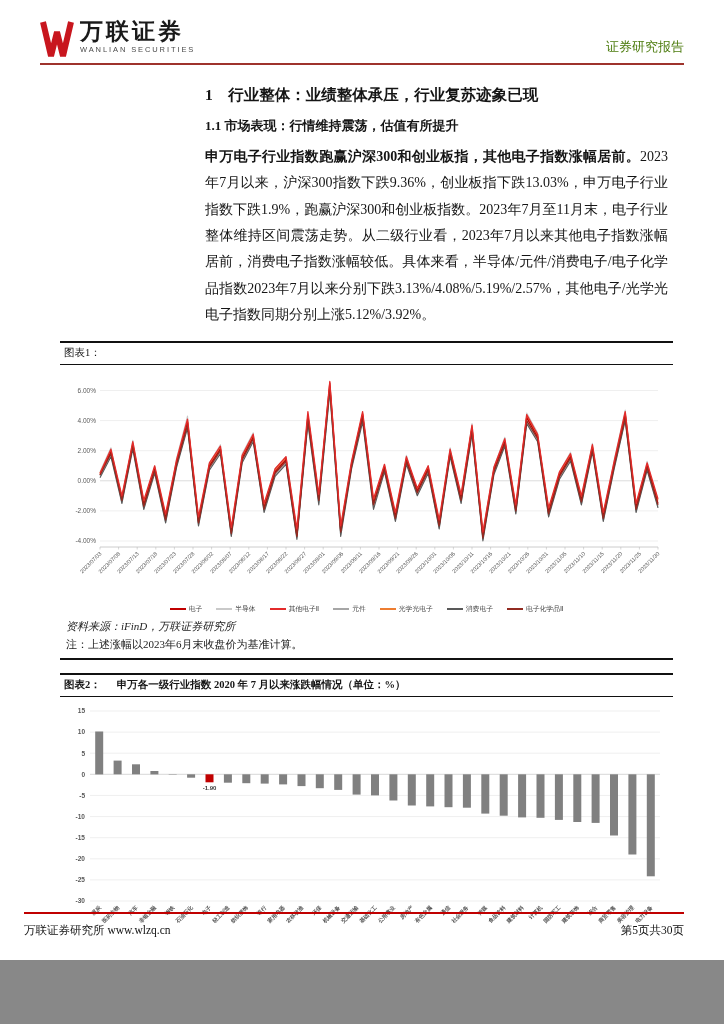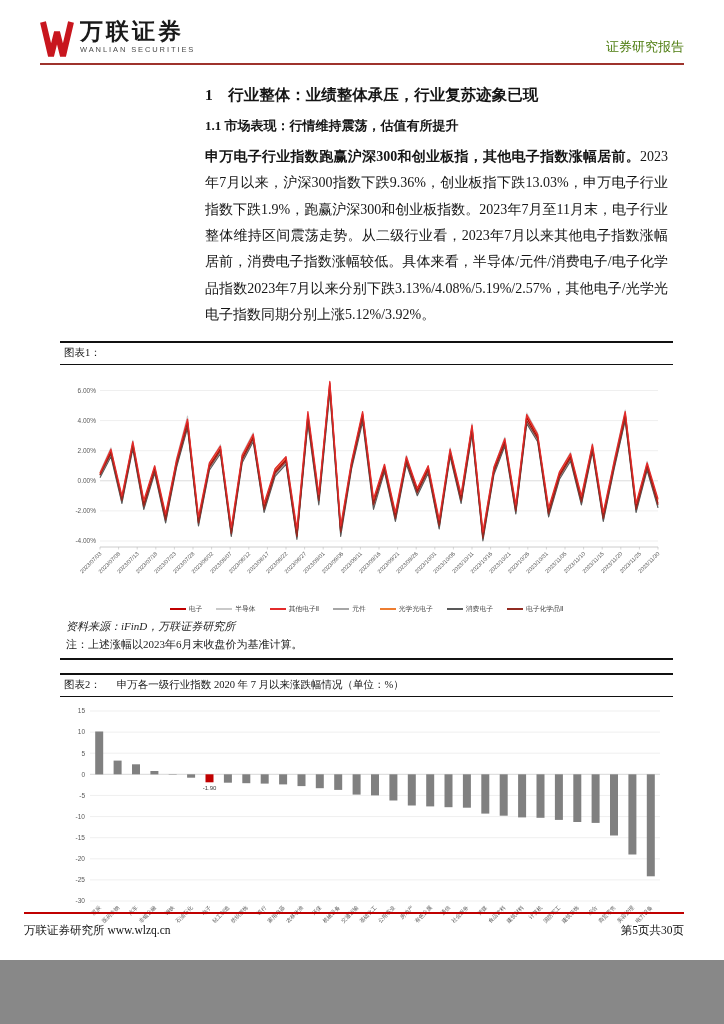--- a/index.html
+++ b/index.html
@@ -18,21 +18,21 @@
   
   .h1{margin:20px 40px 0 205px;font-size:15.5px;font-weight:bold;}
   .h2{margin:11px 40px 0 205px;font-size:13px;font-weight:bold;}
   .para{margin:9px 0 0 205px;width:463px;font-size:14px;line-height:1.88;
         text-align:justify;text-justify:inter-ideograph;}
   
   .fig{margin:13px 0 0 60px;width:613px;}
   .fig-cap{border-top:2.5px solid #111;border-bottom:1px solid #111;
            padding:3px 4px 4px 4px;font-size:10.5px;display:flex;gap:16px;align-items:baseline;}
   .fig1-box{border-bottom:2.5px solid #111;padding-bottom:6px;}
-  .fig2-inner{border-bottom:2.5px solid #111;padding-bottom:16px;}
+  .fig2-inner{border-bottom:2.5px solid #111;padding-bottom:16px;font-weight:bold;}
   .chart-wrap{padding:4px 0 0 0;}
   .legend-row{display:flex;justify-content:center;gap:14px;margin:1px 0 2px 0;
               font-size:6.8px;color:#444;font-family:"Liberation Sans","DejaVu Sans",sans-serif;}
   .lg-item{display:flex;align-items:center;gap:3px;}
   .lg-sw{display:inline-block;width:16px;height:2.4px;}
   .src{font-style:italic;font-size:11px;color:#222;margin:5px 0 0 6px;}
   .note{font-size:11px;color:#222;margin:3px 0 0 6px;}
   
   .ftr{position:absolute;left:24px;right:40px;bottom:22px;border-top:2.5px solid #c00000;
        padding-top:9px;display:flex;justify-content:space-between;font-size:11.5px;color:#111;}

